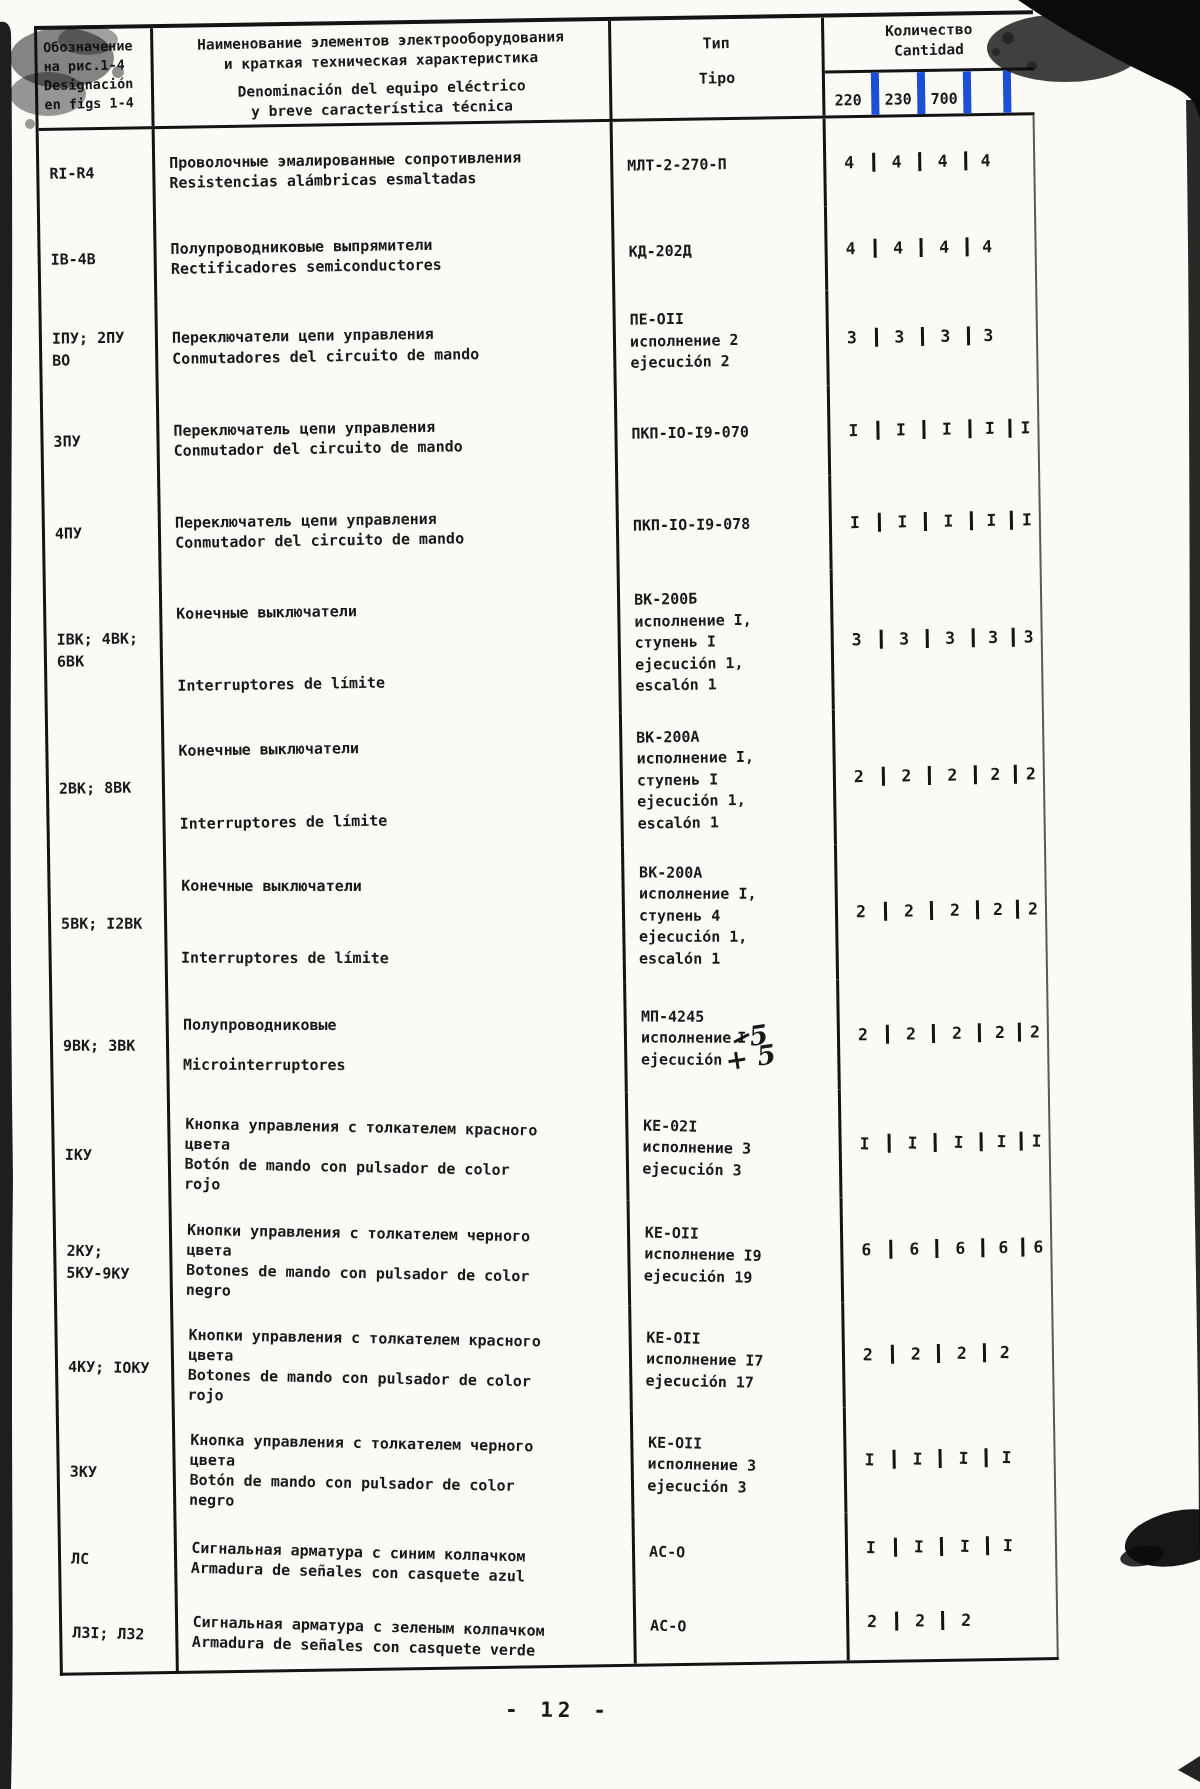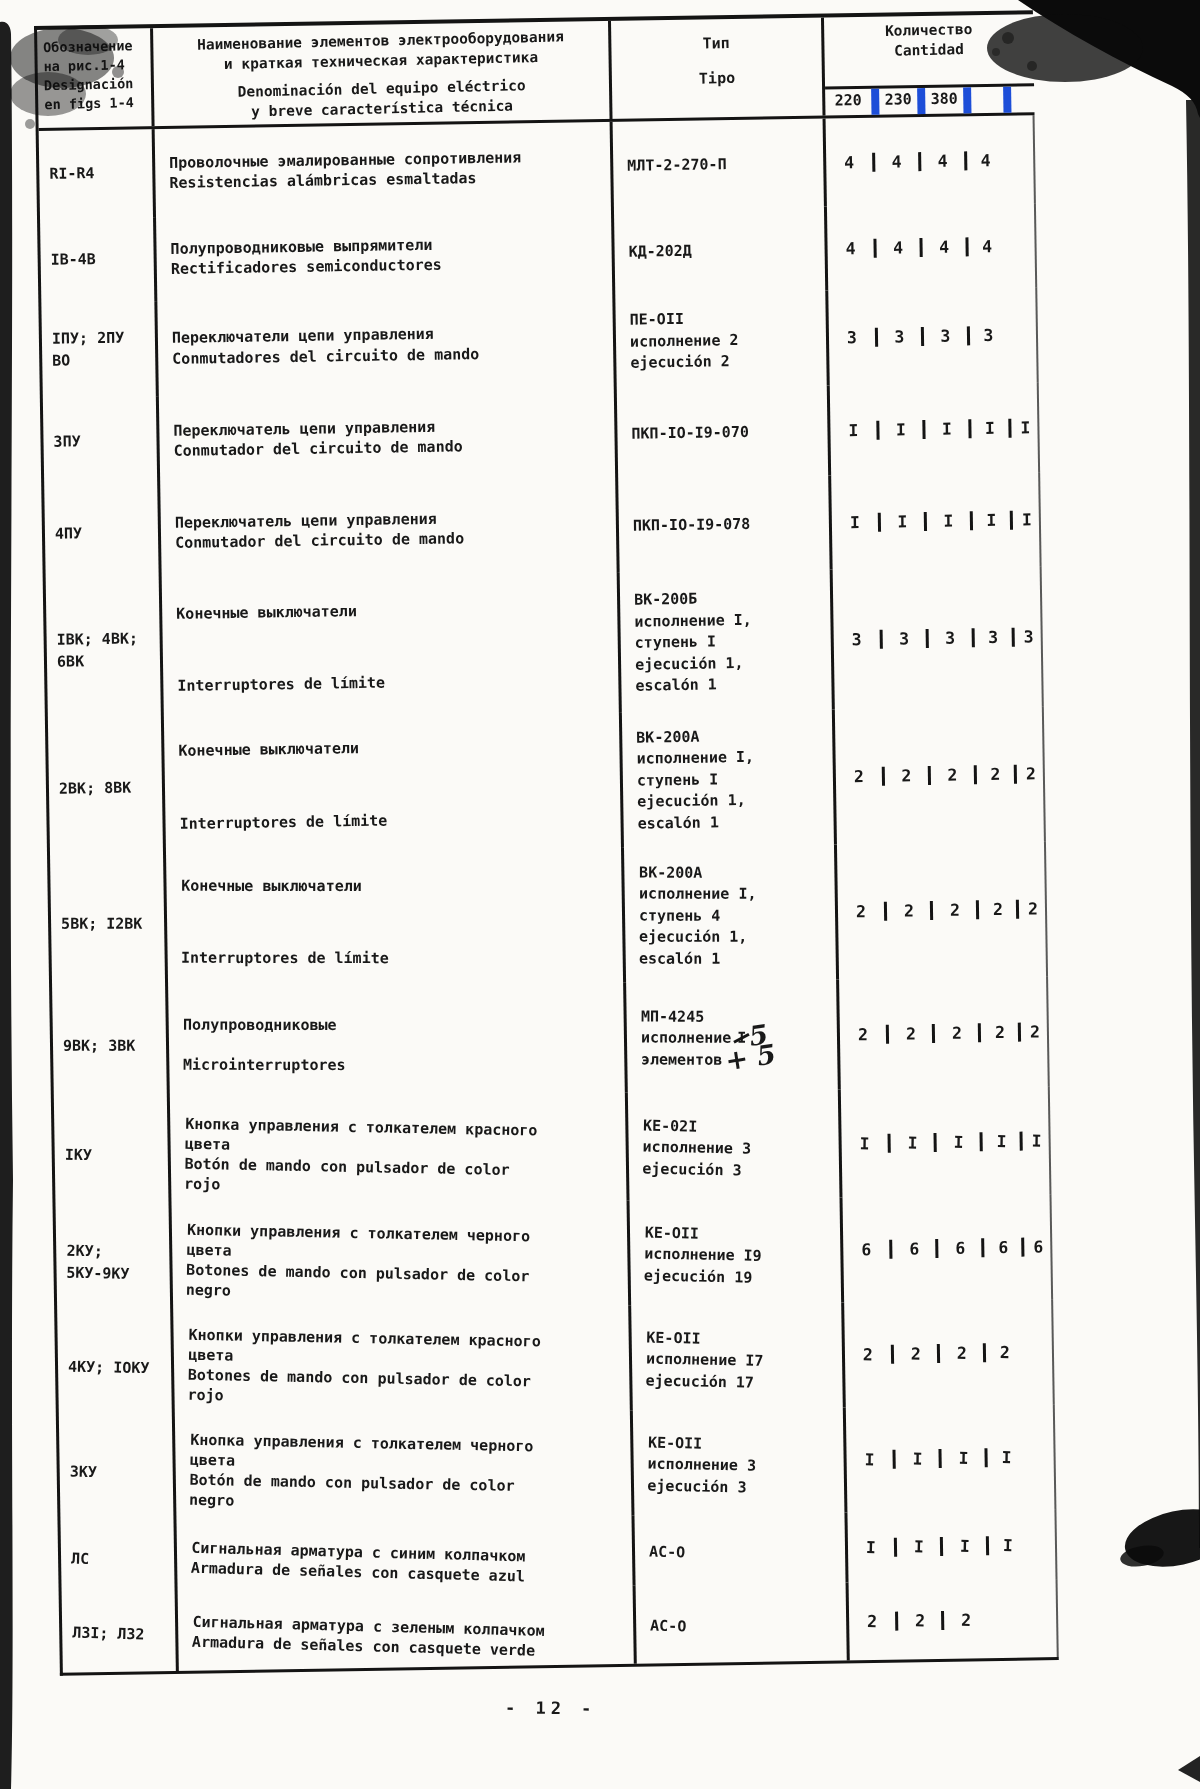--- a/index.html
+++ b/index.html
@@ -13,21 +13,21 @@
   .hdr{display:grid;grid-template-columns:116px 458px 210px 212px;border-bottom:3px solid #141414;}
   .hdr .ci{transform:rotate(-0.4deg);}
   .h-des{border-right:3px solid #141414;padding:8px 3px 4px 6px;font-size:13.5px;line-height:1.4;}
   .h-name{border-right:3px solid #141414;text-align:center;padding:6px 4px 4px;font-size:14.5px;line-height:1.38;}
   .h-name .es-h{margin-top:8px;}
   .h-type{text-align:center;font-size:15px;padding-top:14px;line-height:1.4;}
   .h-type .tipo{margin-top:14px;}
   .h-qty{border-left:3px solid #141414;display:flex;flex-direction:column;font-size:14.5px;}
   .h-qty-label{flex:1;text-align:center;padding-top:5px;line-height:1.35;}
   .h-qty-cols{display:grid;grid-template-columns:46px 46px 46px 40px 31px;border-top:3px solid #141414;}
-  .h-qty-cols .sq{text-align:center;padding:2px 0 6px;font-size:15px;}
+  .h-qty-cols .sq{text-align:center;padding:18px 0 6px;font-size:15px;}
   .h-qty-cols .sq + .sq{border-left:8px solid #1d4ed8;}
   
   .row{display:grid;grid-template-columns:116px 458px 210px 212px;}
   .cell{display:flex;align-items:center;}
   .c-des{border-right:3px solid #141414;padding:4px 2px 4px 10px;font-size:15px;line-height:1.45;}
   .c-name{border-right:3px solid #141414;padding:4px 4px 4px 14px;font-size:15px;line-height:1.34;}
   .c-type{padding:4px 0 4px 14px;font-size:15px;}
   .c-type .ln{margin:3.5px 0;}
   .c-qty{border-left:3px solid #141414;display:grid;grid-template-columns:46px 46px 46px 40px 31px;
          border-right:2px solid rgba(20,20,20,.7);}
@@ -36,21 +36,21 @@
   
   .tb .row:nth-child(8) .ci,.tb .row:nth-child(9) .ci{transform:rotate(1deg);transform-origin:0 50%;}
   .tb .row:nth-child(n+10) .ci{transform:rotate(2deg);transform-origin:0 50%;}
   .tb .row:nth-child(n+14) .ci{transform:rotate(2.4deg);transform-origin:0 50%;}
   
   .hw{font-family:"DejaVu Serif","Liberation Serif",serif;font-style:italic;font-weight:bold;
       font-size:27px;display:inline-block;transform:rotate(-9deg) translateY(2px);margin-left:3px;line-height:0;}
   .strike{position:relative;display:inline-block;margin-left:6px;}
   .strike::after{content:"";position:absolute;left:-4px;right:-4px;top:46%;
       border-top:3px solid #141414;transform:rotate(-28deg);}
-  .footer{position:absolute;left:505px;top:1698px;font-size:17px;letter-spacing:5px;transform:rotate(.5deg);}
+  .footer{position:absolute;left:505px;top:1698px;font-size:21px;letter-spacing:5px;transform:rotate(.5deg);}
   .artifacts{position:absolute;left:0;top:0;width:1200px;height:1789px;pointer-events:none;z-index:7;}
 </style>
 </head>
 <body>
 
 <div class="page">
 
   <div class="tbl">
     <div class="hdr">
       <div class="h-des">
@@ -76,21 +76,21 @@
         </div>
       </div>
       <div class="h-qty">
         <div class="h-qty-label">
           <div class="ci">Количество</div>
           <div class="ci">Cantidad</div>
         </div>
         <div class="h-qty-cols">
           <div class="sq">220</div>
           <div class="sq">230</div>
-          <div class="sq">380</div>
+          <div class="sq">700</div>
           <div class="sq"></div>
           <div class="sq"></div>
         </div>
       </div>
     </div>
     <div class="tb">
         <div class="row" style="min-height: 88px;">
           <div class="cell c-des">
             <div class="ci">
               <div class="ln">RI-R4</div>
@@ -407,21 +407,21 @@
               <div class="ln ru">Полупроводниковые</div>
               <div class="es-block" style="margin-top: 20px;">
                 <div class="ln es">Microinterruptores</div>
               </div>
             </div>
           </div>
           <div class="cell c-type">
             <div class="ci">
               <div class="ln">МП-4245</div>
               <div class="ln"><span>исполнение</span><div class="strike">I</div><div class="hw">5</div></div>
-              <div class="ln"><span>элементов</span><div class="hw">+ 5</div></div>
+              <div class="ln"><span>ejecución</span><div class="hw">+ 5</div></div>
             </div>
           </div>
           <div class="cell c-qty">
             <div class="q">
               <div class="ci qv">2</div>
             </div>
             <div class="q">
               <div class="ci qv">2</div>
             </div>
             <div class="q">

